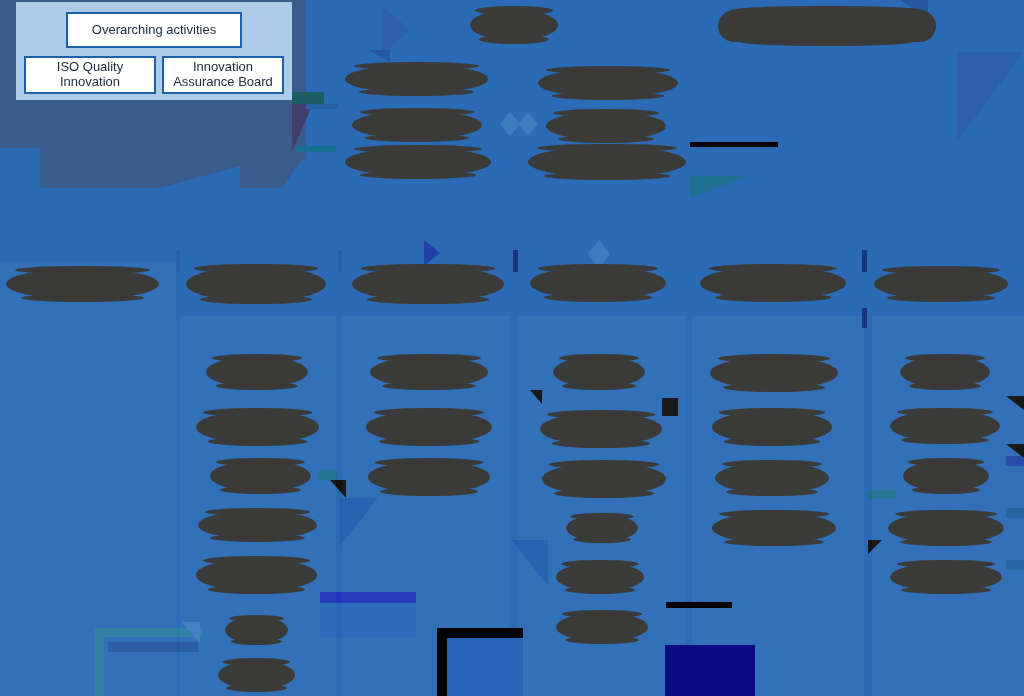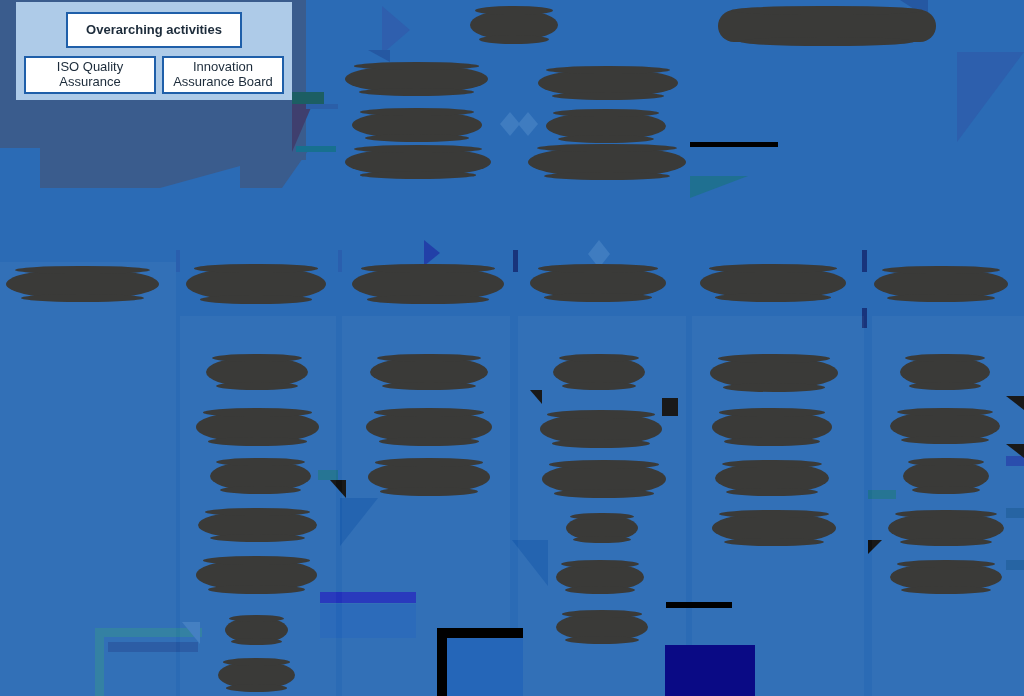--- a/index.html
+++ b/index.html
@@ -46,21 +46,20 @@
     line-height: 1.15;
     display: flex;
     align-items: center;
     justify-content: center;
     text-align: center;
     box-sizing: border-box;
   }
   #legend-top {
     height: 36px;
     margin: 4px 42px 0 42px;
-    font-weight: bold;
   }
   #legend-row {
     display: flex;
     gap: 6px;
     height: 38px;
     margin-top: 2px;
   }
   #legend-iso { flex: 0 0 132px; }
   #legend-iab { flex: 1 1 auto; }
 
@@ -161,21 +160,21 @@
   <div class="col-panel" style="left:518px;top:316px;width:168px;height:380px;"></div>
   <div class="col-panel" style="left:692px;top:316px;width:172px;height:380px;"></div>
   <div class="col-panel" style="left:872px;top:316px;width:152px;height:380px;"></div>
 
   <div id="legend-panel">
     <div class="legend-box" id="legend-top">
       <span>Overarching activities</span>
     </div>
     <div id="legend-row">
       <div class="legend-box" id="legend-iso">
-        <span>ISO Quality Assurance</span>
+        <span>ISO Quality Innovation</span>
       </div>
       <div class="legend-box" id="legend-iab">
         <span>Innovation Assurance Board</span>
       </div>
     </div>
   </div>
 
   <div id="redaction-layer">
       <div class="redaction diamond" title="[redacted]" style="left: 470px; top: 10px; width: 88px; height: 30px;"></div>
       <div class="redaction flat" title="[redacted]" style="left: 718px; top: 10px; width: 218px; height: 32px;"></div>

